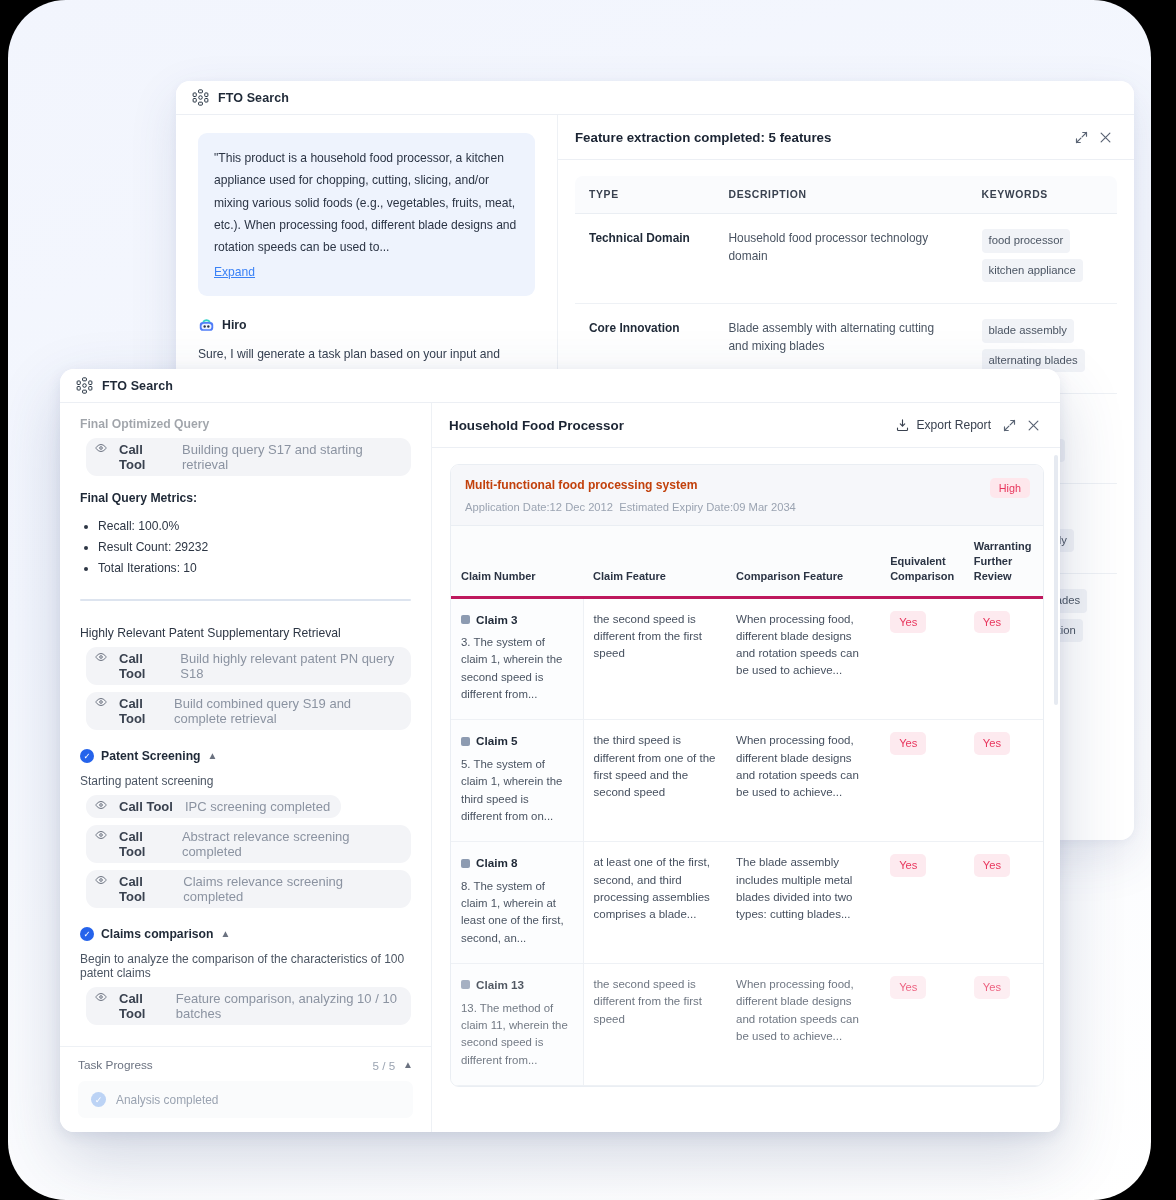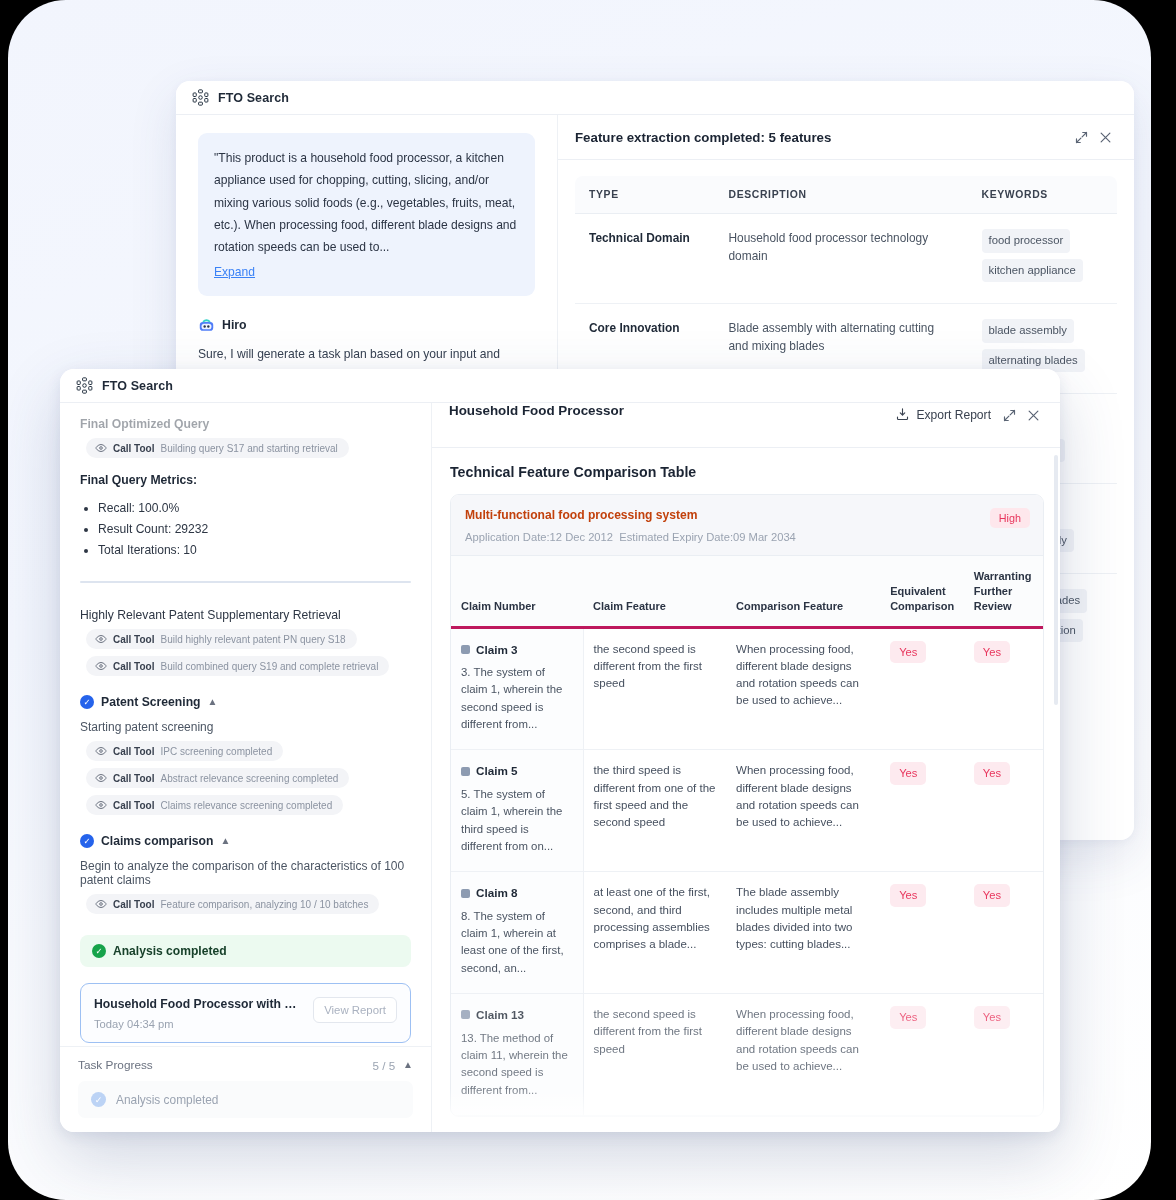--- a/index.html
+++ b/index.html
@@ -110,24 +110,24 @@
     box-shadow:0 26px 66px rgba(45,65,115,.20), 0 4px 14px rgba(45,65,115,.10);
   }
   #front-body { display:flex; height:729px; }
   #front-left {
     width:372px; flex:none; border-right:1px solid #eef1f5;
     position:relative; overflow:hidden;
     padding:14px 20px 0 20px;
   }
   .faded-line { font-size:12.2px; font-weight:bold; color:#1f2937; opacity:.42; }
   .tool-pill {
-    display:inline-flex; align-items:flex-end; gap:6px;
+    display:inline-flex; align-items:flex-start; gap:12px;
     background:#f3f4f7; border-radius:11px;
     padding:4px 11px 4px 9px; margin:7px 0 0 6px;
-    font-size:10px; color:#8b93a1; max-width:100%;
+    font-size:13px; color:#8b93a1; max-width:100%;
   }
   .tool-pill b { color:#39414f; font-weight:bold; }
   .eye {
     width:12px; height:12px; flex:none; color:#6b7280;
   }
   .sec-label { font-size:12.2px; font-weight:bold; color:#1f2937; margin-top:15px; }
   .metrics-list { margin:11px 0 0 18px; }
   .metrics-list li { font-size:12.1px; color:#2d3644; line-height:1.75; }
   .hr-soft { height:2px; background:#dde4ef; border-radius:2px; margin:20px 0 25px 0; }
   .plain-head { font-size:12.2px; color:#2d3644; }
@@ -173,21 +173,21 @@
     padding:11px 13px; display:flex; align-items:center; gap:10px;
   }
   .tp-item .ck {
     width:15px; height:15px; border-radius:50%; background:#bcd3f5; flex:none;
     display:flex; align-items:center; justify-content:center; color:#fff; font-size:9px;
   }
   .tp-item .tx { font-size:11.9px; color:#9aa3b1; }
 
   #front-right { flex:1; display:flex; flex-direction:column; min-width:0; position:relative; }
   .fr-head {
-    height:45px; display:flex; align-items:flex-start; gap:0;
+    height:45px; display:flex; align-items:center; gap:0;
     padding:0 15px 0 17px; border-bottom:1px solid #eceff4;
   }
   .fr-title { font-size:13.4px; font-weight:bold; color:#1b2433; flex:1; }
   .export-btn {
     display:flex; align-items:center; gap:6px;
     font-size:12.1px; color:#39414f; background:none; border:none;
     font-family:inherit; padding:4px 6px;
   }
   .fr-scroll { flex:1; overflow:hidden; padding:16px 16px 0 18px; position:relative; }
   .cmp-title { font-size:14.2px; font-weight:bold; color:#1b2433; margin-bottom:14px; }
@@ -508,21 +508,20 @@
             </svg>
           </span>
           <span class="icon-btn">
             <svg width="15" height="15" viewBox="0 0 24 24" fill="none" stroke="currentColor" stroke-width="1.9" stroke-linecap="round">
               <path d="M5 5l14 14M19 5L5 19"></path>
             </svg>
           </span>
         </div>
 
         <div class="fr-scroll">
-          <div class="cmp-title">Technical Feature Comparison Table</div>
 
           <div class="pcard">
             <div class="pcard-head">
               <div class="pc-name">Multi-functional food processing system</div>
               <div class="pc-dates">
                 <span>Application Date:12 Dec 2012</span>&nbsp;&nbsp;<span>Estimated Expiry Date:09 Mar 2034</span>
               </div>
               <span class="risk-badge">High</span>
             </div>
 

